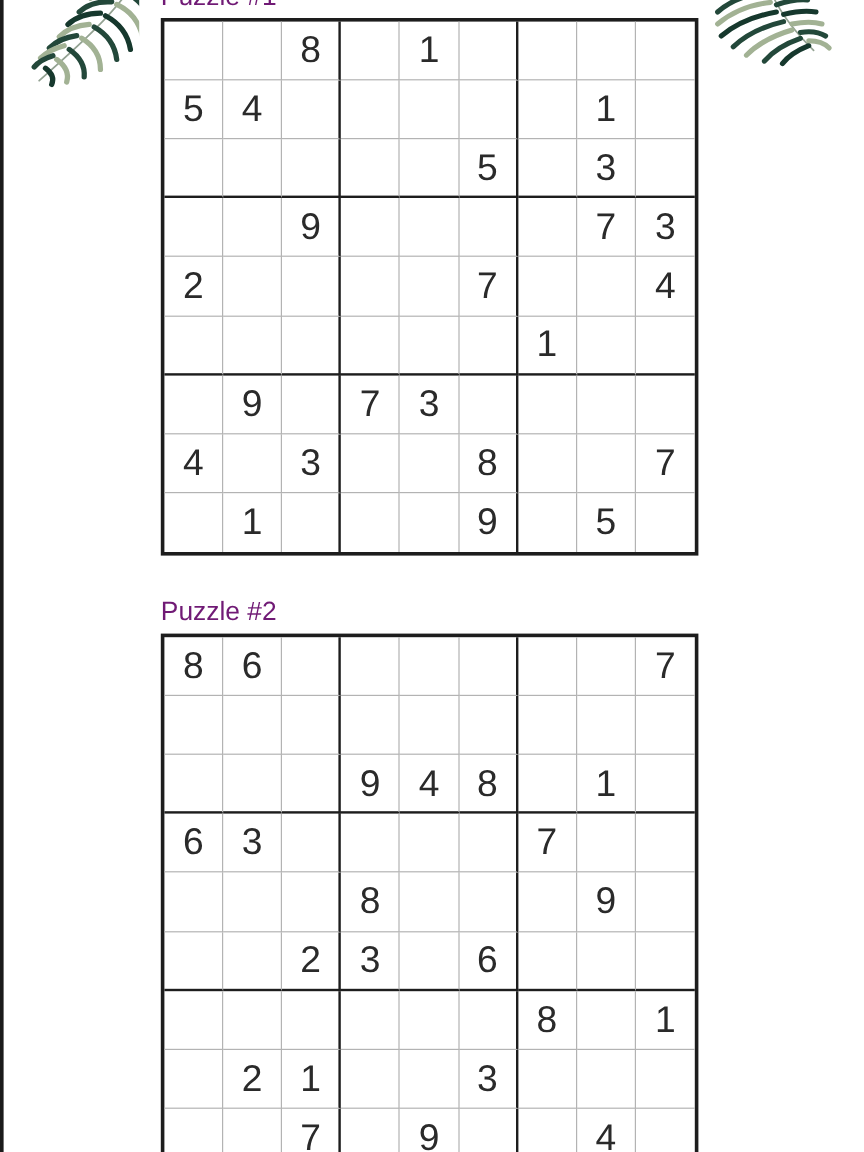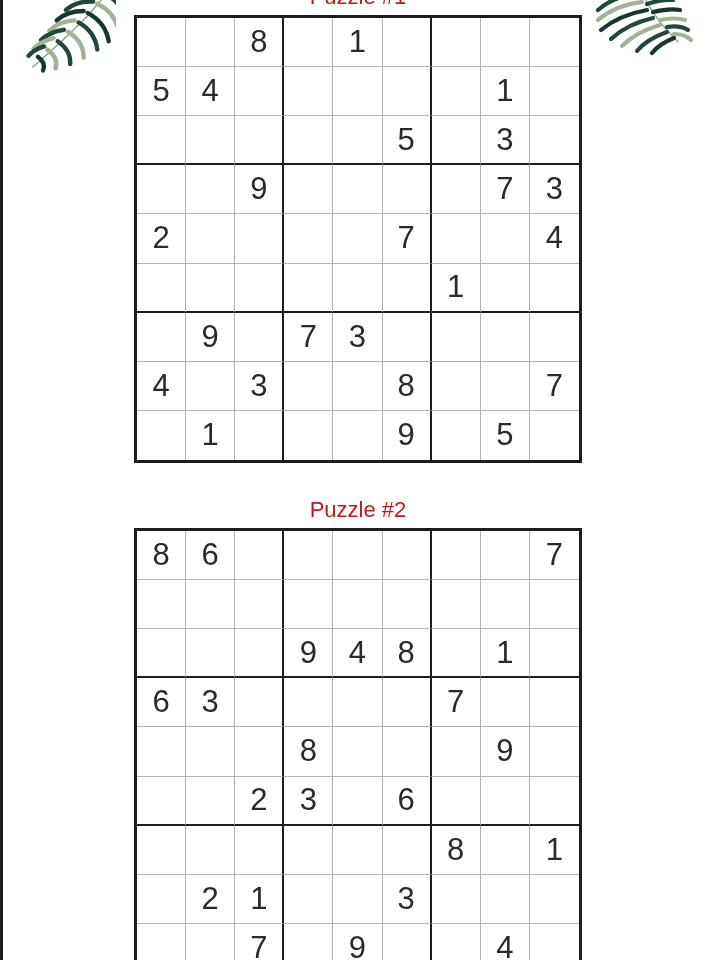--- a/index.html
+++ b/index.html
@@ -18,23 +18,22 @@
   .fern{position:absolute;pointer-events:none;}
   .fern-left{left:16px;top:-6px;width:100px;height:84px;}
   .fern-right{left:582px;top:-6px;width:132px;height:62px;}
 
   .puzzle{position:absolute;left:134px;width:448px;}
   .puzzle-1{top:-18px;}
   .puzzle-2{top:495px;}
   .puzzle-title{
     margin:0 0 3px 0;
     height:30px;line-height:30px;
-    text-align:center;
     font-size:22px;
-    color:#b91c1c;
+    color:#701a75;
     font-weight:normal;
   }
   .sudoku-grid{
     box-sizing:border-box;
     width:448px;height:448px;
     border:3px solid #1d1d1d;
     display:grid;
     grid-template-columns:repeat(9,1fr);
     grid-template-rows:repeat(9,1fr);
     background:#ffffff;

